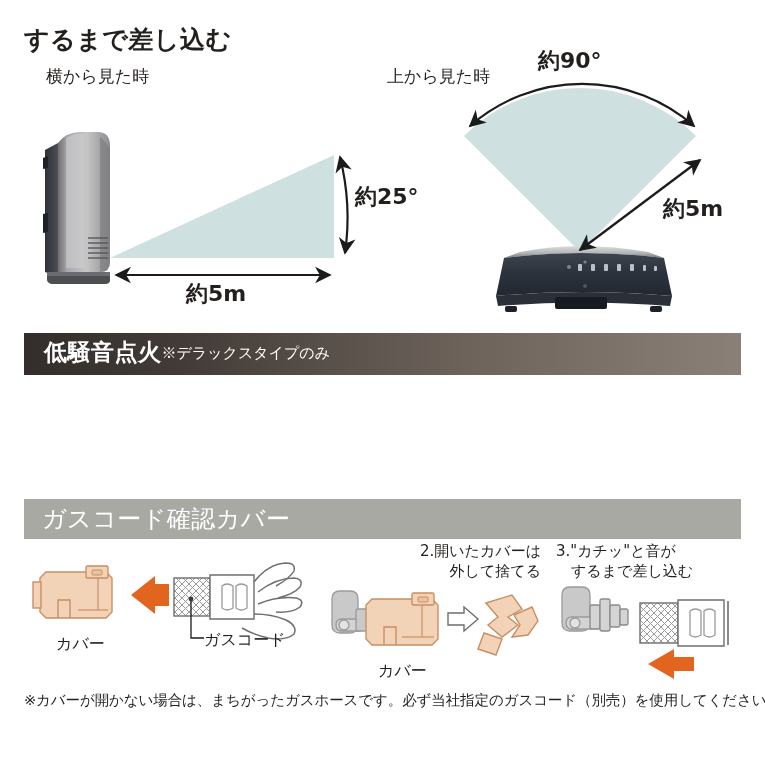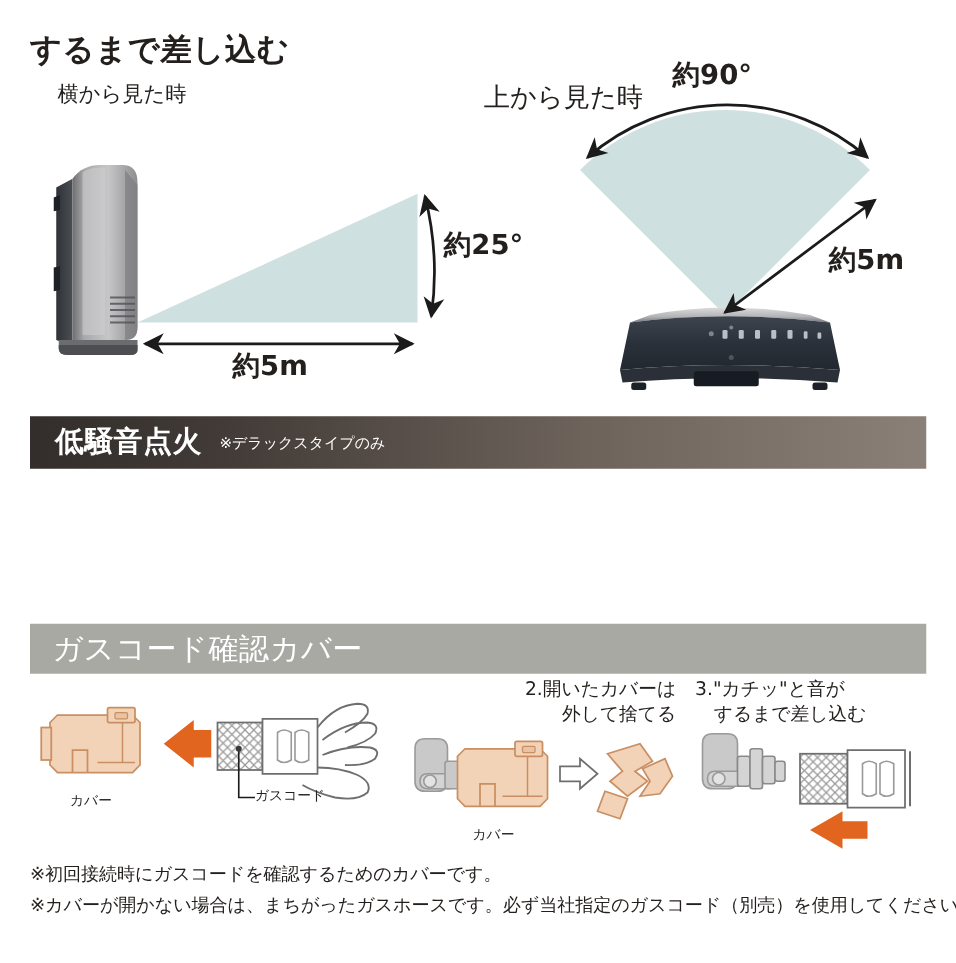--- a/index.html
+++ b/index.html
@@ -39,21 +39,21 @@
   #side-view-label {
     position: absolute;
     left: 46px; top: 68px;
     font-size: 17px;
     line-height: 1;
     text-align: right;
   }
   #top-view-label {
     position: absolute;
     left: 387px; top: 68px;
-    font-size: 21px;
+    font-size: 17px;
     line-height: 1;
   }
 
   .svgfill { position: absolute; left: 0; top: 0; }
 
   .meas {
     position: absolute;
     font-size: 22px;
     font-weight: bold;
     line-height: 1;
@@ -61,42 +61,42 @@
   }
   #meas-25deg { left: 355px; top: 186px; }
   #meas-5m-side { left: 186px; top: 283px; }
   #meas-90deg { left: 538px; top: 50px; }
   #meas-5m-top { left: 663px; top: 198px; }
 
   
   #quiet-section {
     position: absolute;
     left: 0; top: 322px;
-    width: 765px; height: 158px;
+    width: 765px; height: 158px; font-family: Liberation Mono, monospace;
   }
   #quiet-bar {
     position: absolute;
     left: 24px; top: 11px;
     width: 717px; height: 42px;
     background: linear-gradient(90deg, #332e2b 0%, #423b37 22%, #6d635b 62%, #8b8077 100%);
     display: flex;
     align-items: center;
   }
   #quiet-bar-title {
     color: #ffffff;
     font-size: 23px;
     font-weight: bold;
     margin-left: 20px;
     line-height: 1;
     letter-spacing: 0.5px;
   }
   #quiet-bar-note {
     color: #ffffff;
-    font-size: 12px;
-    margin-left: 14px;
+    font-size: 15px;
+    margin-left: 0;
     line-height: 1;
     text-align: right;
   }
   #quiet-body {
     position: absolute;
     left: 22px; top: 62px;
     width: 722px;
     font-size: 23px;
     line-height: 1.75;
     letter-spacing: -0.2px;
@@ -139,21 +139,21 @@
     margin: 0 0 4px 0;
   }
   #step-1 .step-label { text-align: left; }
   #step-2 .step-label { text-align: right; }
   #step-3 .step-label { text-align: left; }
 
   .step-art { position: relative; }
 
   .caption {
     position: absolute;
-    font-size: 11px;
+    font-size: 16px;
     line-height: 1.25;
     white-space: nowrap;
   }
 
   #notes {
     position: absolute;
     left: 24px; top: 208px;
     width: 720px;
     font-size: 14.5px;
     line-height: 1.75;
@@ -420,18 +420,17 @@
           </g>
 
           <g>
             <path d="M118,72 L118,64 L92,79 L118,94 L118,86 L138,86 L138,72 Z" fill="#e2651f"></path>
           </g>
         </svg>
       </div>
     </div>
 
     <div id="notes">
-      <div>※初回接続時にガスコードを確認するためのカバーです。</div>
       <div>※カバーが開かない場合は、まちがったガスホースです。必ず当社指定のガスコード（別売）を使用してください。</div>
     </div>
   </div>
 
 </div>
 
 </body></html>

